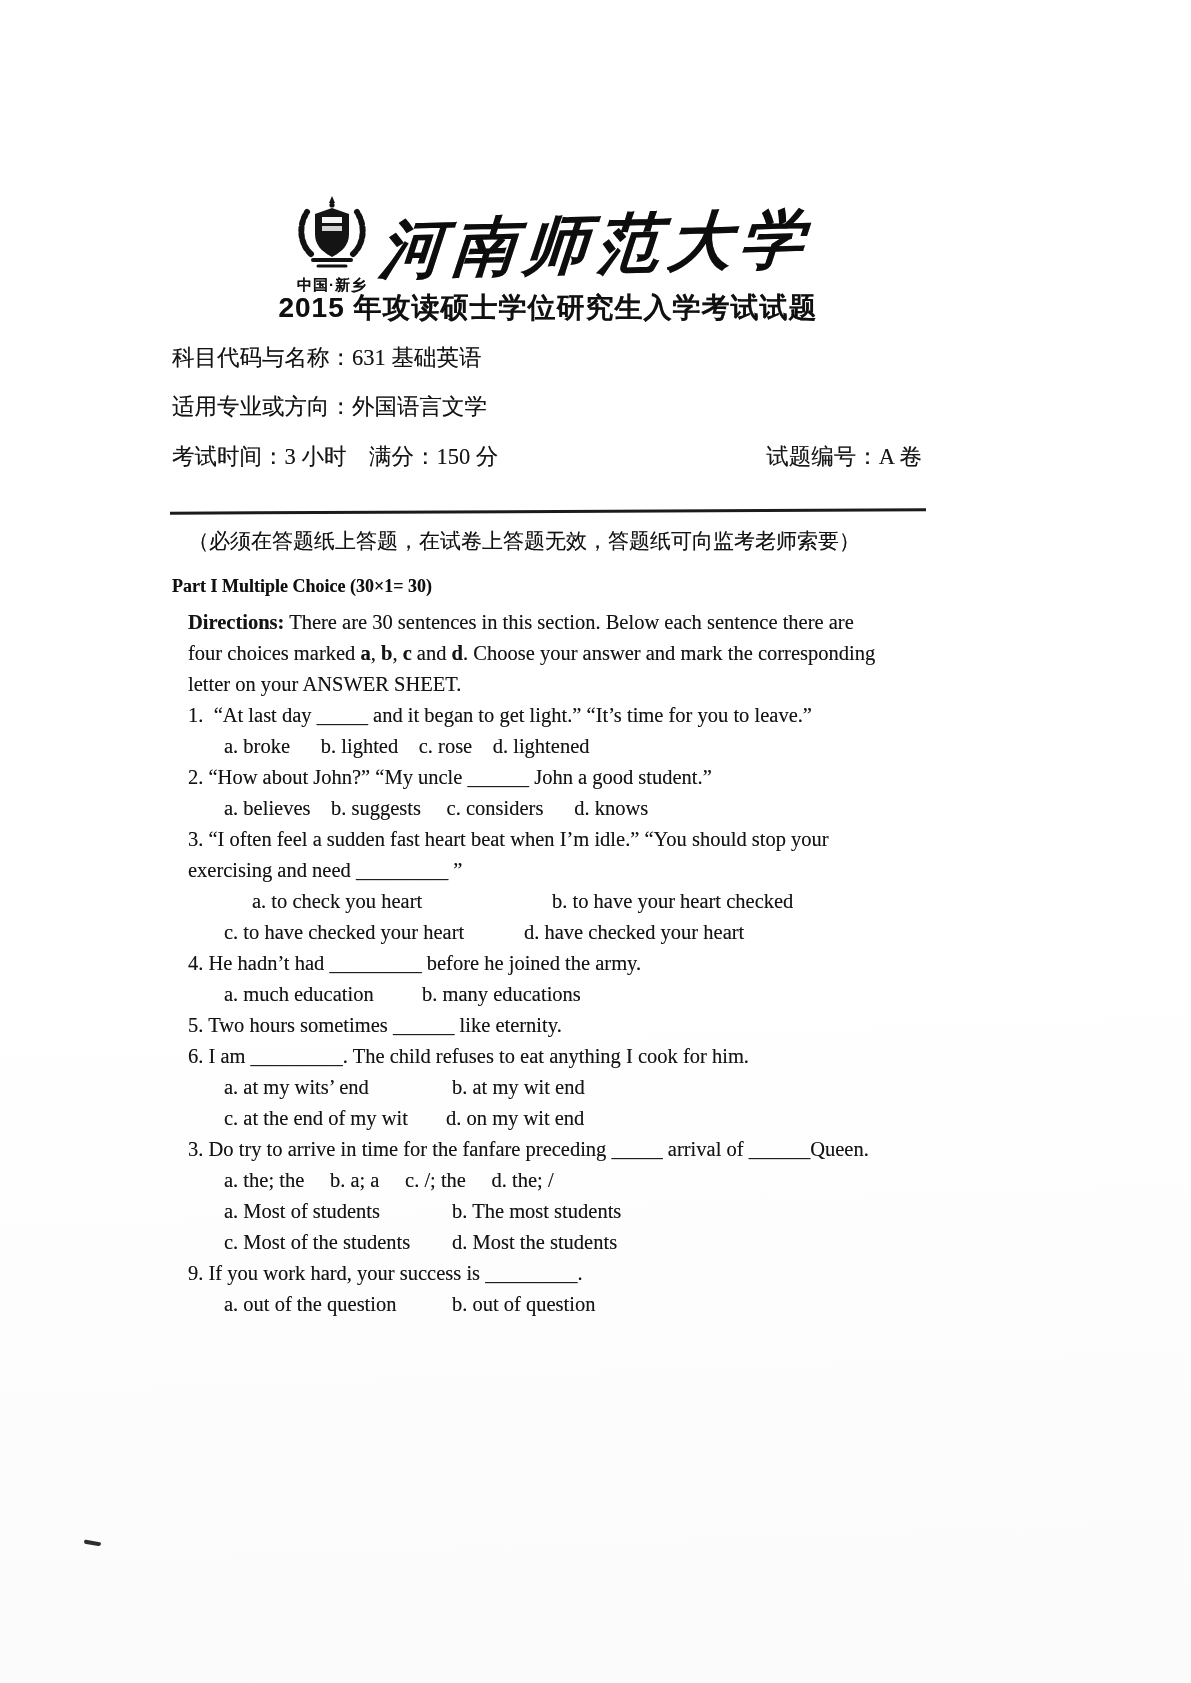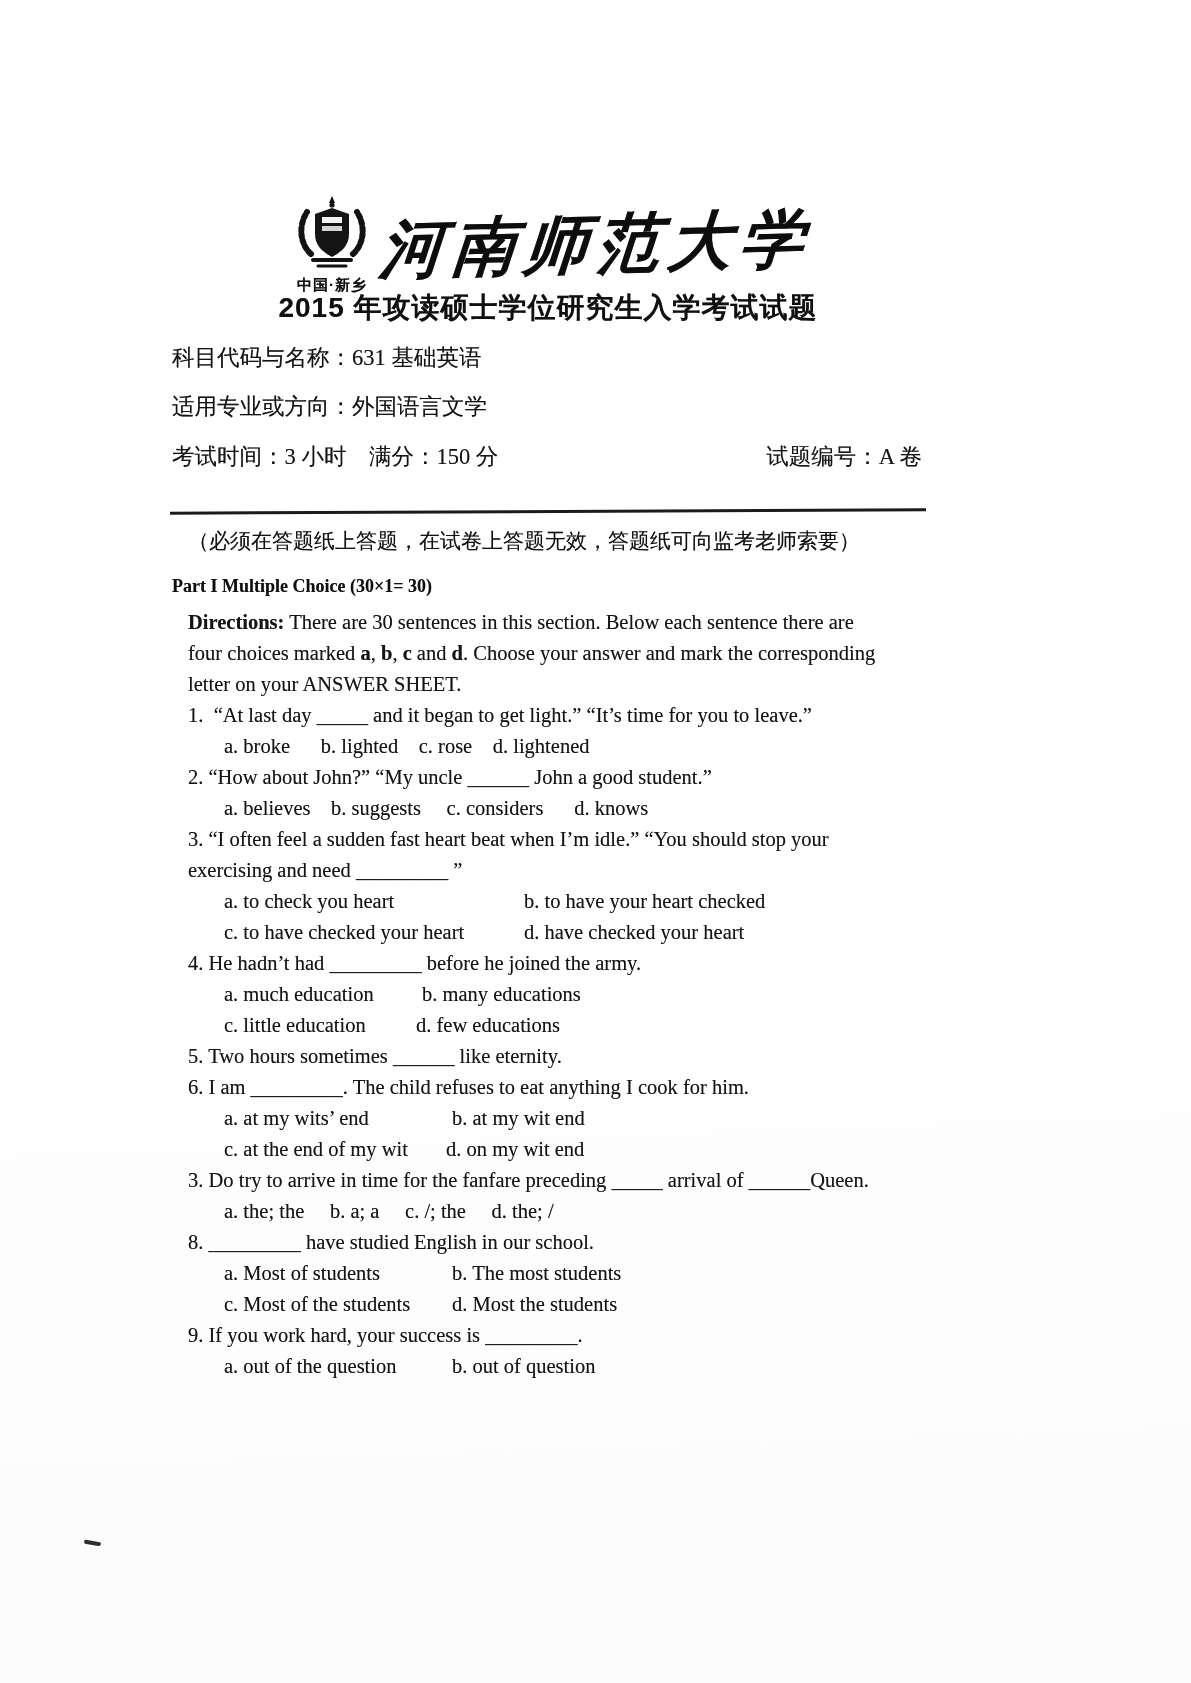--- a/index.html
+++ b/index.html
@@ -114,32 +114,30 @@
     <div class="body-block">
         <div class="bline"><span style="font-weight: 700;">Directions:</span><span> There are 30 sentences in this section. Below each sentence there are</span></div>
         <div class="bline"><span>four choices marked </span><span style="font-weight: 700;">a</span><span>, </span><span style="font-weight: 700;">b</span><span>, </span><span style="font-weight: 700;">c</span><span> and </span><span style="font-weight: 700;">d</span><span>. Choose your answer and mark the corresponding</span></div>
         <div class="bline"><span>letter on your ANSWER SHEET.</span></div>
         <div class="bline">1.  “At last day _____ and it began to get light.” “It’s time for you to leave.”</div>
         <div class="bline ind1">a. broke      b. lighted    c. rose    d. lightened</div>
         <div class="bline">2. “How about John?” “My uncle ______ John a good student.”</div>
         <div class="bline ind1">a. believes    b. suggests     c. considers      d. knows</div>
         <div class="bline">3. “I often feel a sudden fast heart beat when I’m idle.” “You should stop your</div>
         <div class="bline">exercising and need _________ ”</div>
-        <div class="bline ind1"><span style="display: inline-block; width: 300px;">a. to check you heart</span><span>b. to have your heart checked</span></div>
+        <div class="bline ind1"><span style="display: inline-block; width: 300px; margin-left: 28px;">a. to check you heart</span><span>b. to have your heart checked</span></div>
         <div class="bline ind1"><span style="display: inline-block; width: 300px;">c. to have checked your heart</span><span>d. have checked your heart</span></div>
         <div class="bline">4. He hadn’t had _________ before he joined the army.</div>
         <div class="bline ind1"><span style="display: inline-block; width: 198px;">a. much education</span><span>b. many educations</span></div>
-        <div class="bline ind1"><span style="display: inline-block; width: 192px;">c. little education</span><span>d. few educations</span></div>
         <div class="bline">5. Two hours sometimes ______ like eternity.</div>
         <div class="bline">6. I am _________. The child refuses to eat anything I cook for him.</div>
         <div class="bline ind1"><span style="display: inline-block; width: 228px;">a. at my wits’ end</span><span>b. at my wit end</span></div>
         <div class="bline ind1"><span style="display: inline-block; width: 222px;">c. at the end of my wit</span><span>d. on my wit end</span></div>
         <div class="bline">3. Do try to arrive in time for the fanfare preceding _____ arrival of ______Queen.</div>
         <div class="bline ind1">a. the; the     b. a; a     c. /; the     d. the; /</div>
-        <div class="bline">8. _________ have studied English in our school.</div>
         <div class="bline ind1"><span style="display: inline-block; width: 228px;">a. Most of students</span><span>b. The most students</span></div>
         <div class="bline ind1"><span style="display: inline-block; width: 228px;">c. Most of the students</span><span>d. Most the students</span></div>
         <div class="bline">9. If you work hard, your success is _________.</div>
         <div class="bline ind1"><span style="display: inline-block; width: 228px;">a. out of the question</span><span>b. out of question</span></div>
       </div>
 
   </div>
 
   <div class="scan-mark"></div>
 </div>

